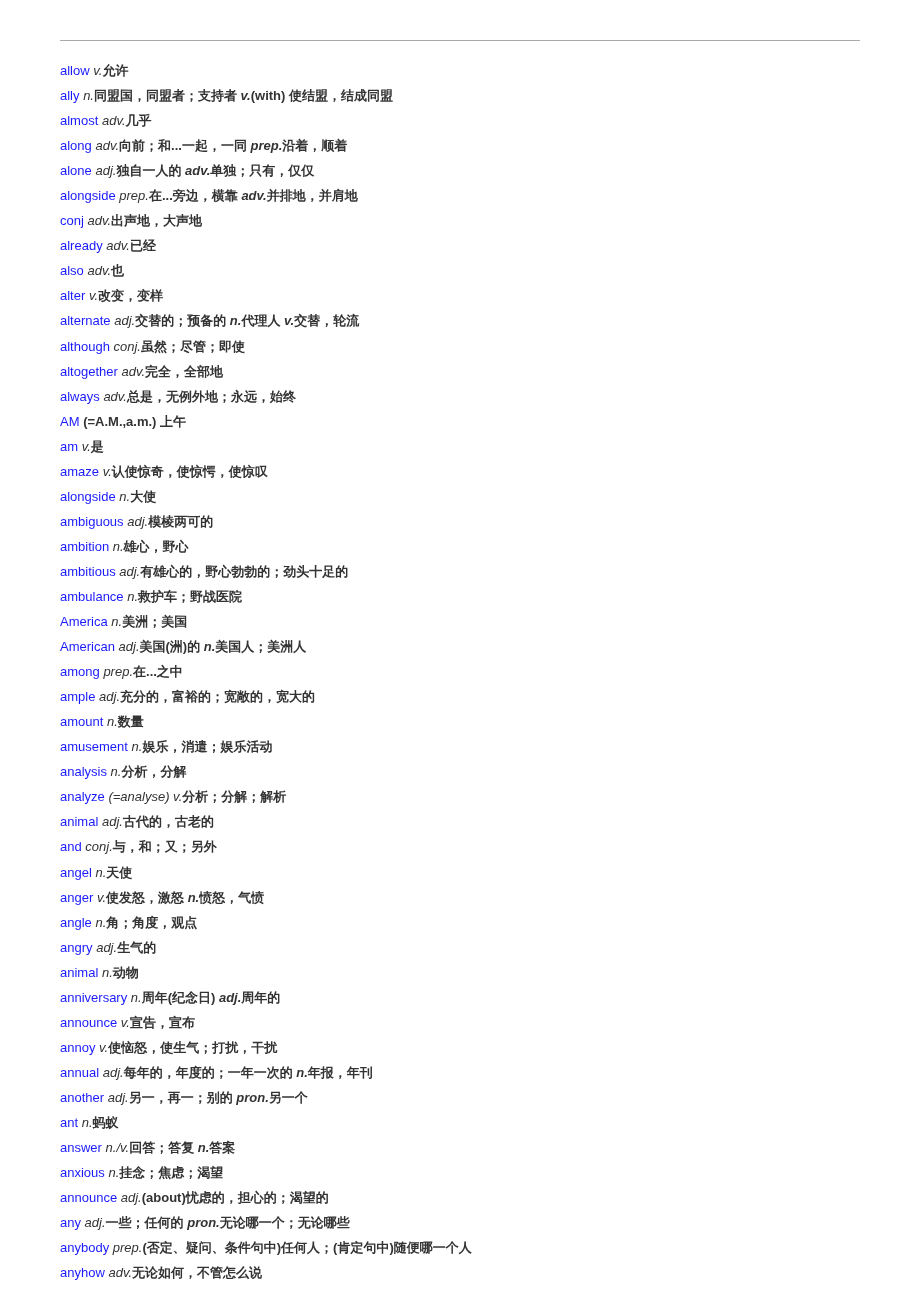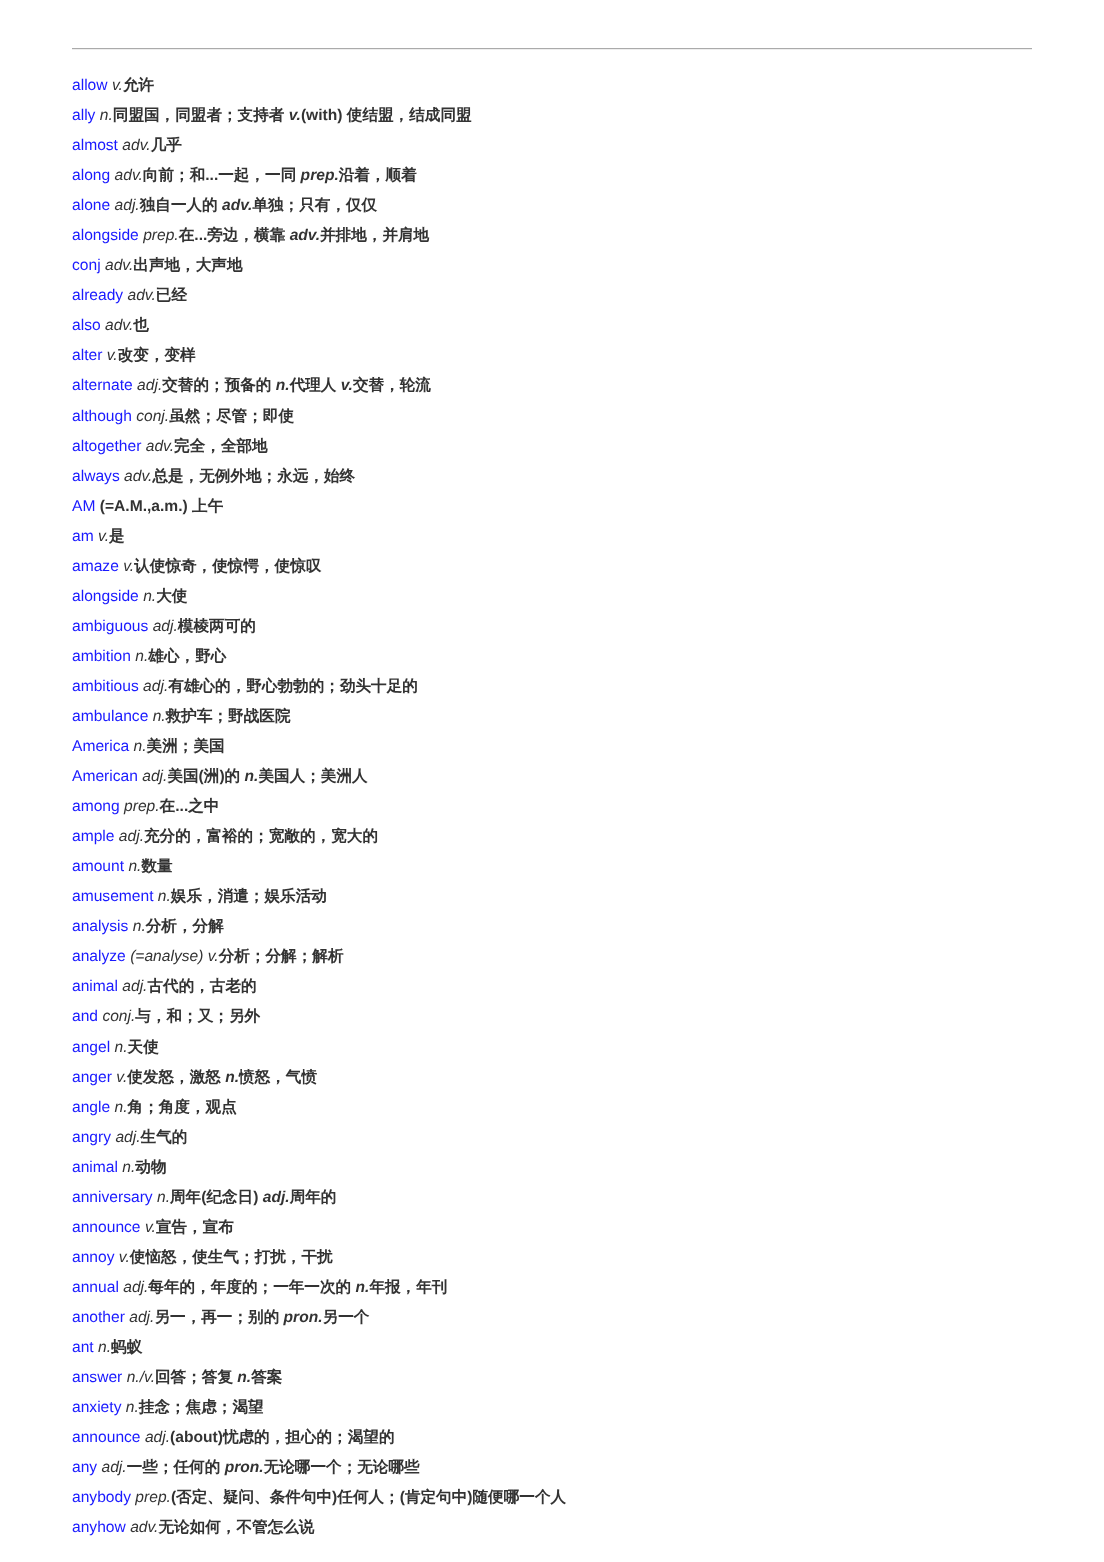--- a/index.html
+++ b/index.html
@@ -85,18 +85,18 @@
     <div class="entry-line"><span class="word">angle</span> <span class="pos">n.</span><span class="definition">角；角度，观点</span></div>
     <div class="entry-line"><span class="word">angry</span> <span class="pos">adj.</span><span class="definition">生气的</span></div>
     <div class="entry-line"><span class="word">animal</span> <span class="pos">n.</span><span class="definition">动物</span></div>
     <div class="entry-line"><span class="word">anniversary</span> <span class="pos">n.</span><span class="definition">周年(纪念日) <i>adj.</i>周年的</span></div>
     <div class="entry-line"><span class="word">announce</span> <span class="pos">v.</span><span class="definition">宣告，宣布</span></div>
     <div class="entry-line"><span class="word">annoy</span> <span class="pos">v.</span><span class="definition">使恼怒，使生气；打扰，干扰</span></div>
     <div class="entry-line"><span class="word">annual</span> <span class="pos">adj.</span><span class="definition">每年的，年度的；一年一次的 <i>n.</i>年报，年刊</span></div>
     <div class="entry-line"><span class="word">another</span> <span class="pos">adj.</span><span class="definition">另一，再一；别的 <i>pron.</i>另一个</span></div>
     <div class="entry-line"><span class="word">ant</span> <span class="pos">n.</span><span class="definition">蚂蚁</span></div>
     <div class="entry-line"><span class="word">answer</span> <span class="pos">n./v.</span><span class="definition">回答；答复 <i>n.</i>答案</span></div>
-    <div class="entry-line"><span class="word">anxiety</span> <span class="pos">n.</span><span class="definition">挂念；焦虑；渴望</span></div>
+    <div class="entry-line"><span class="word">anxious</span> <span class="pos">n.</span><span class="definition">挂念；焦虑；渴望</span></div>
     <div class="entry-line"><span class="word">announce</span> <span class="pos">adj.</span><span class="definition">(about)忧虑的，担心的；渴望的</span></div>
     <div class="entry-line"><span class="word">any</span> <span class="pos">adj.</span><span class="definition">一些；任何的 <i>pron.</i>无论哪一个；无论哪些</span></div>
     <div class="entry-line"><span class="word">anybody</span> <span class="pos">prep.</span><span class="definition">(否定、疑问、条件句中)任何人；(肯定句中)随便哪一个人</span></div>
     <div class="entry-line"><span class="word">anyhow</span> <span class="pos">adv.</span><span class="definition">无论如何，不管怎么说</span></div>
   </div>
 
 </body></html>

